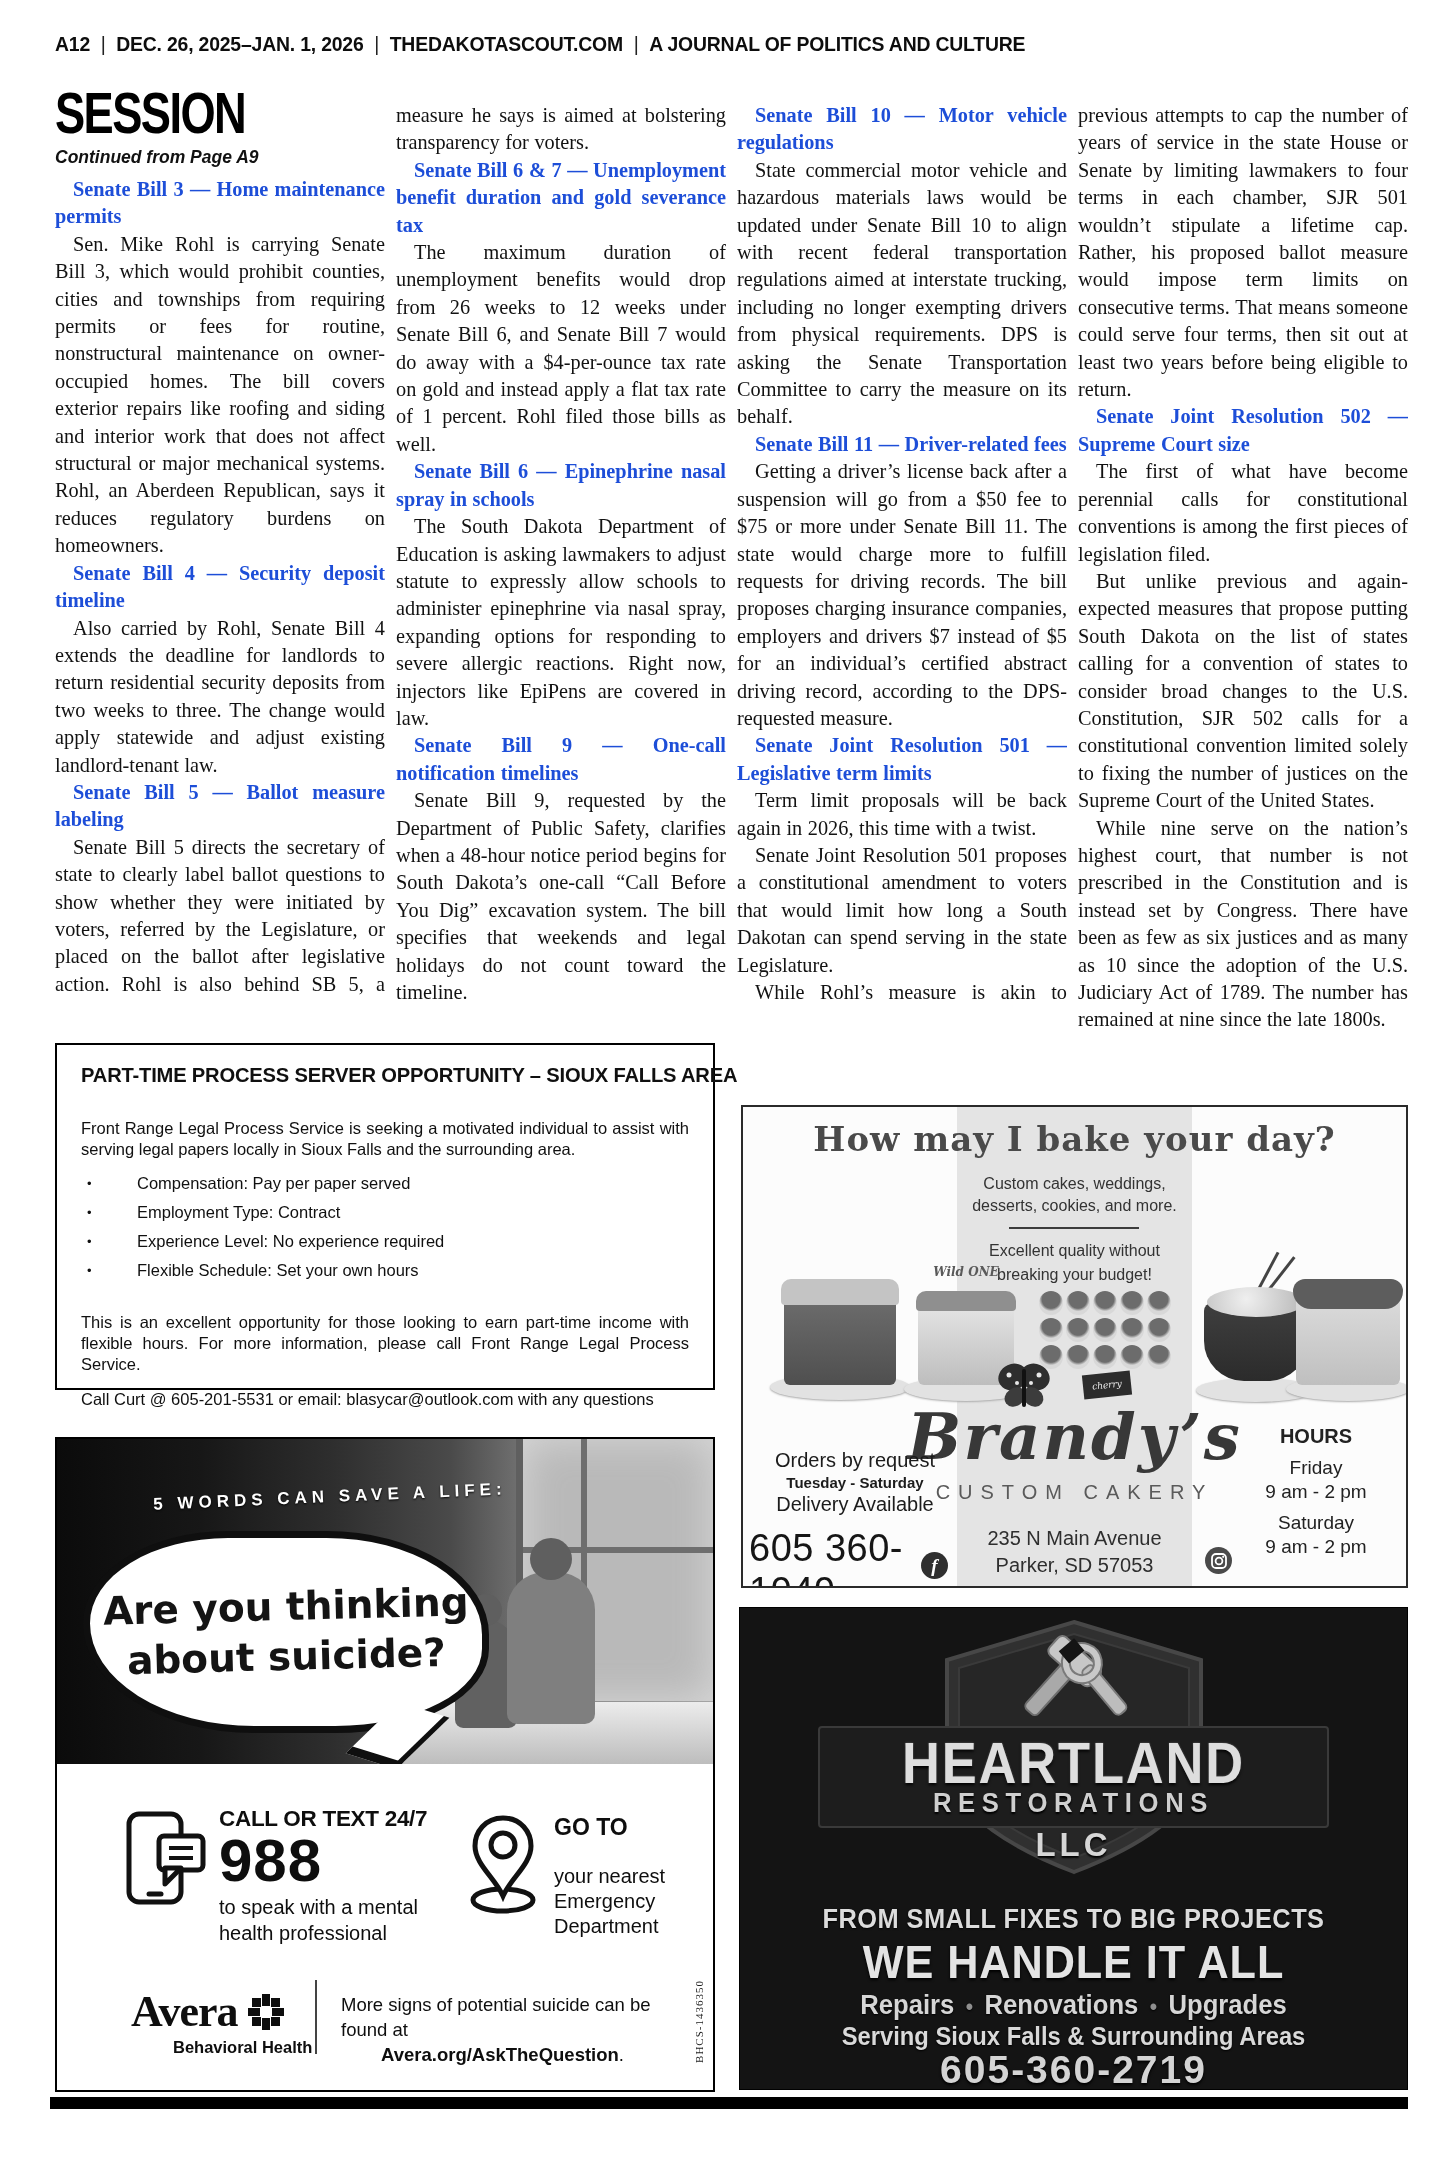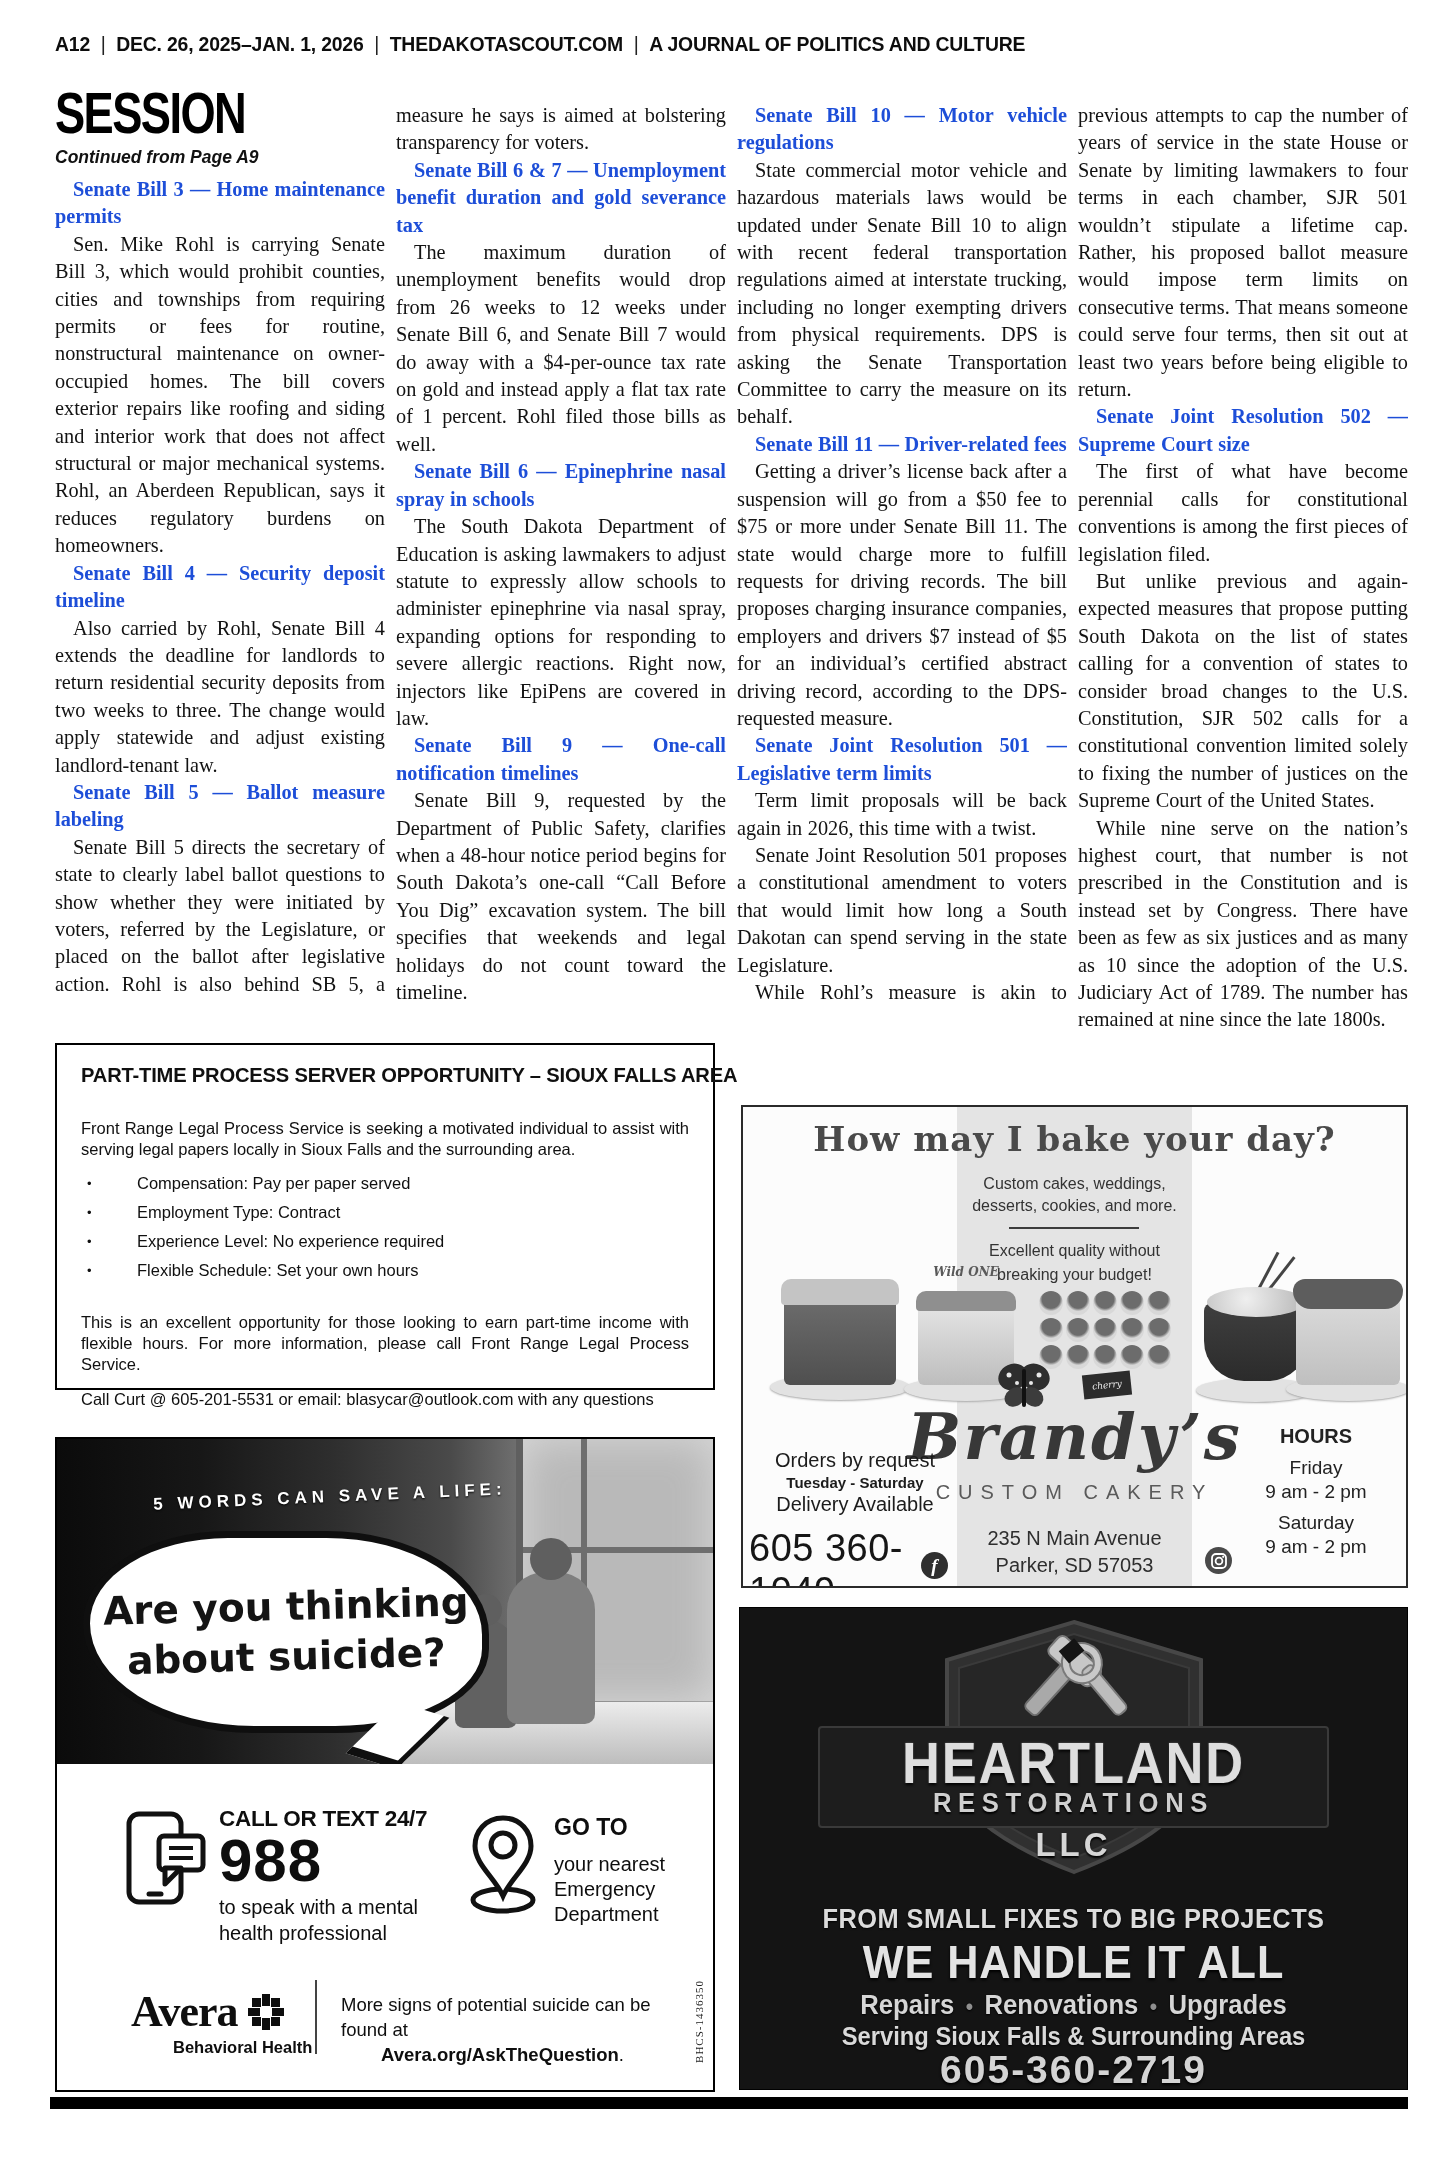--- a/index.html
+++ b/index.html
@@ -68,21 +68,21 @@
         color:#141414;transform:rotate(-1.5deg);white-space:nowrap;}
   .sp-white{position:relative;height:325px;font-family:"Liberation Sans",sans-serif;color:#0e0e0e;}
   .sp-call-icon{position:absolute;left:68px;top:46px;}
   .sp-call-block{position:absolute;left:162px;top:42px;width:230px;}
   .sp-call-label{font-weight:700;font-size:22.5px;letter-spacing:-.3px;}
   .sp-988{font-weight:700;font-size:60px;line-height:58px;letter-spacing:1px;}
   .sp-call-sub{font-size:20px;line-height:26px;margin-top:4px;}
   .sp-pin-icon{position:absolute;left:408px;top:48px;}
   .sp-go-block{position:absolute;left:497px;top:50px;width:140px;}
   .sp-go-label{font-weight:700;font-size:23px;}
-  .sp-go-sub{font-size:20px;line-height:25px;margin-top:11px;}
+  .sp-go-sub{font-size:20px;line-height:25px;margin-top:23px;}
   .sp-avera{position:absolute;left:74px;top:228px;}
   .sp-avera-row{display:flex;align-items:flex-start;}
   .sp-avera-name{font-family:"Liberation Serif",serif;font-weight:700;font-size:44px;line-height:40px;letter-spacing:-1px;}
   .sp-avera-sub{font-weight:700;font-size:16.5px;margin-top:2px;margin-left:42px;}
   .sp-divider{position:absolute;left:258px;top:216px;width:1.5px;height:74px;background:#444;}
   .sp-more{position:absolute;left:284px;top:228px;width:318px;font-size:18.5px;line-height:25px;}
   .sp-more b{font-weight:700;margin-left:40px;}
   .sp-code{position:absolute;right:8px;top:216px;font-family:"Liberation Serif",serif;font-size:11px;
            letter-spacing:1px;color:#222;writing-mode:vertical-rl;transform:rotate(180deg);}
 

